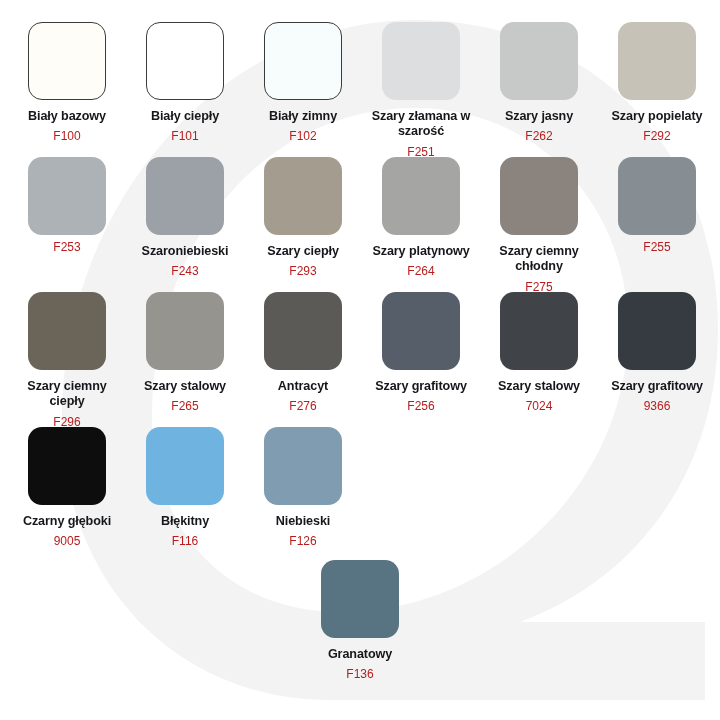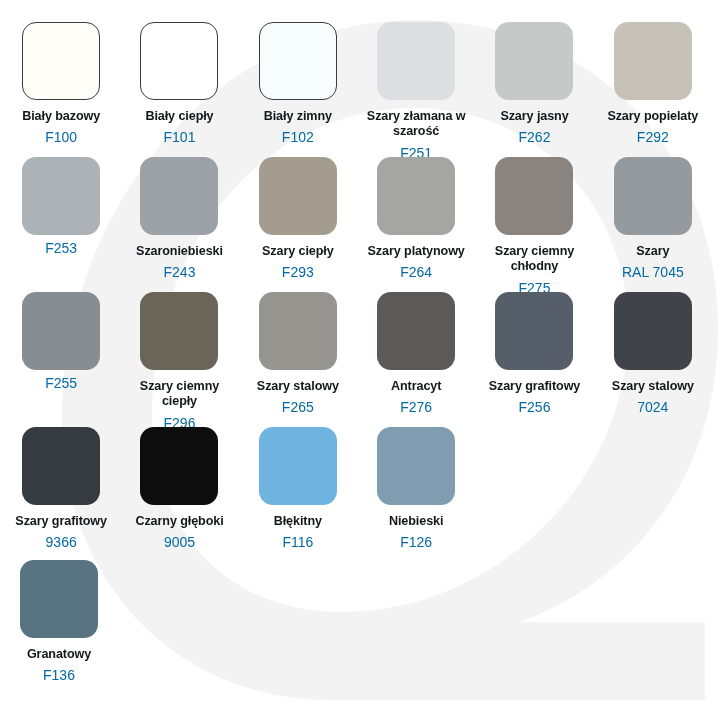--- a/index.html
+++ b/index.html
@@ -23,21 +23,21 @@
     height: 720px;
     z-index: 0;
     pointer-events: none;
   }
 
   #palette-grid {
     position: relative;
     z-index: 1;
     width: 720px;
     box-sizing: border-box;
-    padding: 22px 8px 0 2px;
+    padding: 22px 8px 0 8px;
     display: grid;
     grid-template-columns: repeat(6, 1fr);
     row-gap: 0px;
     column-gap: 0px;
     justify-items: center;
   }
 
   .swatch-cell {
     width: 118px;
     box-sizing: border-box;
@@ -64,33 +64,34 @@
     font-weight: bold;
     color: #15171a;
     text-align: center;
     line-height: 1.22;
     letter-spacing: -0.1px;
     max-width: 116px;
   }
 
   .swatch-code {
     margin-top: 5px;
-    font-size: 14px;
+    font-size: 12px;
     font-weight: normal;
-    color: #0369a1;
+    color: #b91c1c;
     text-align: center;
     line-height: 1.2;
   }
 
   
   #last-row {
     position: relative;
     z-index: 1;
     width: 720px;
     display: flex;
+    justify-content: center;
     margin-top: -2px;
   }
 </style>
 </head>
 <body style="background: rgb(255, 255, 255);">
 
 <svg id="watermark" viewBox="0 0 720 720" xmlns="http://www.w3.org/2000/svg" aria-hidden="true">
   <defs>
     <clipPath id="wm-clip">
       <rect x="0" y="0" width="720" height="720"></rect>
@@ -162,25 +163,20 @@
       <div class="swatch-chip" style="background-color: rgb(165, 165, 163);"></div>
       <div class="swatch-name">Szary platynowy</div>
       <div class="swatch-code">F264</div>
     </div>
     <div class="swatch-cell">
       <div class="swatch-chip" style="background-color: rgb(139, 132, 126);"></div>
       <div class="swatch-name">Szary ciemny chłodny</div>
       <div class="swatch-code">F275</div>
     </div>
     <div class="swatch-cell">
-      <div class="swatch-chip" style="background-color: rgb(148, 154, 158);"></div>
-      <div class="swatch-name">Szary</div>
-      <div class="swatch-code">RAL 7045</div>
-    </div>
-    <div class="swatch-cell">
       <div class="swatch-chip" style="background-color: rgb(134, 142, 147);"></div>
       <div class="swatch-code">F255</div>
     </div>
     <div class="swatch-cell">
       <div class="swatch-chip" style="background-color: rgb(107, 100, 88);"></div>
       <div class="swatch-name">Szary ciemny ciepły</div>
       <div class="swatch-code">F296</div>
     </div>
     <div class="swatch-cell">
       <div class="swatch-chip" style="background-color: rgb(149, 148, 143);"></div>

